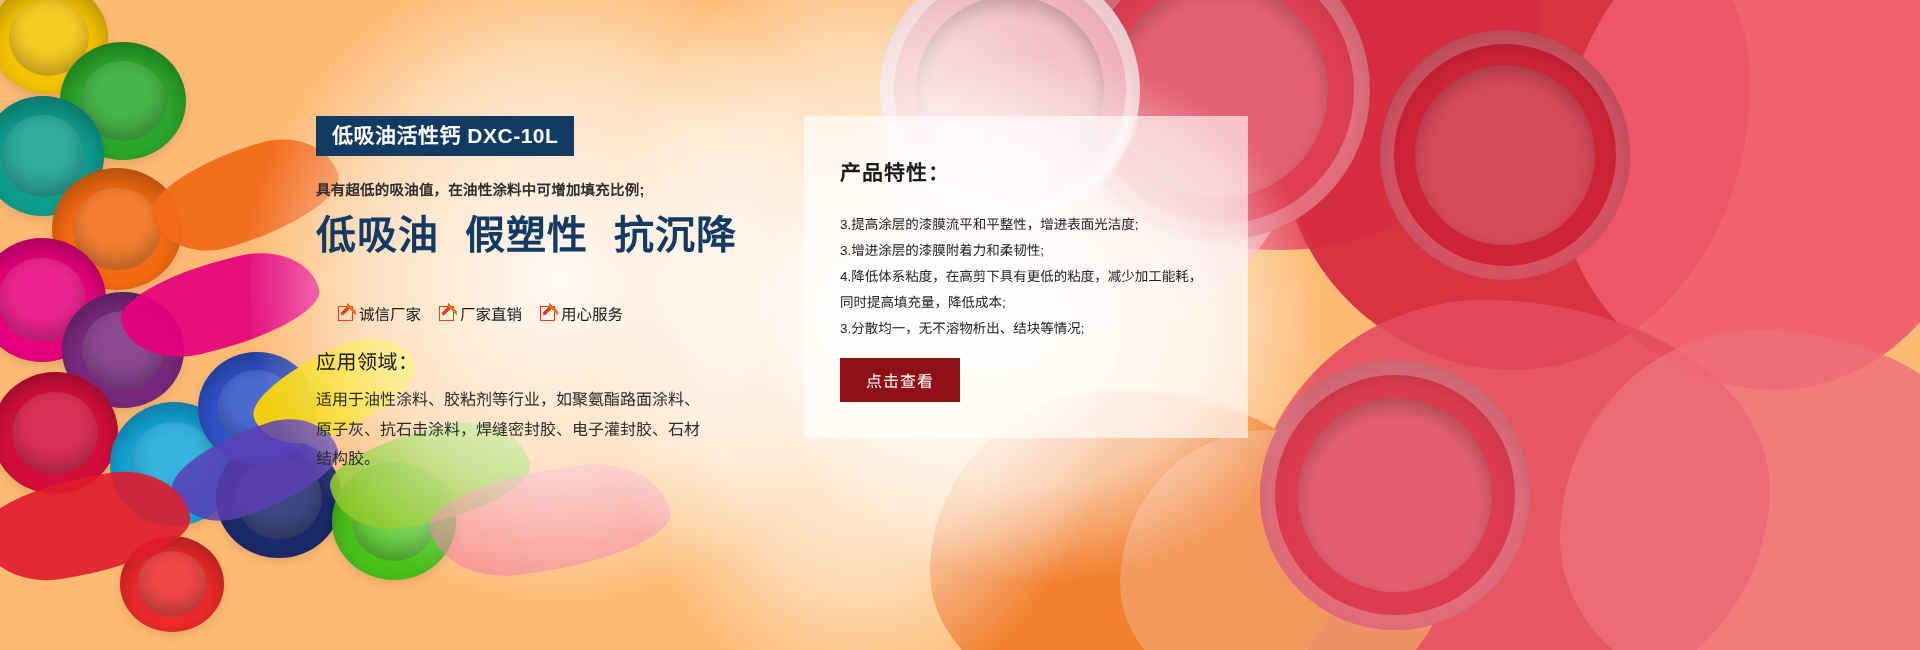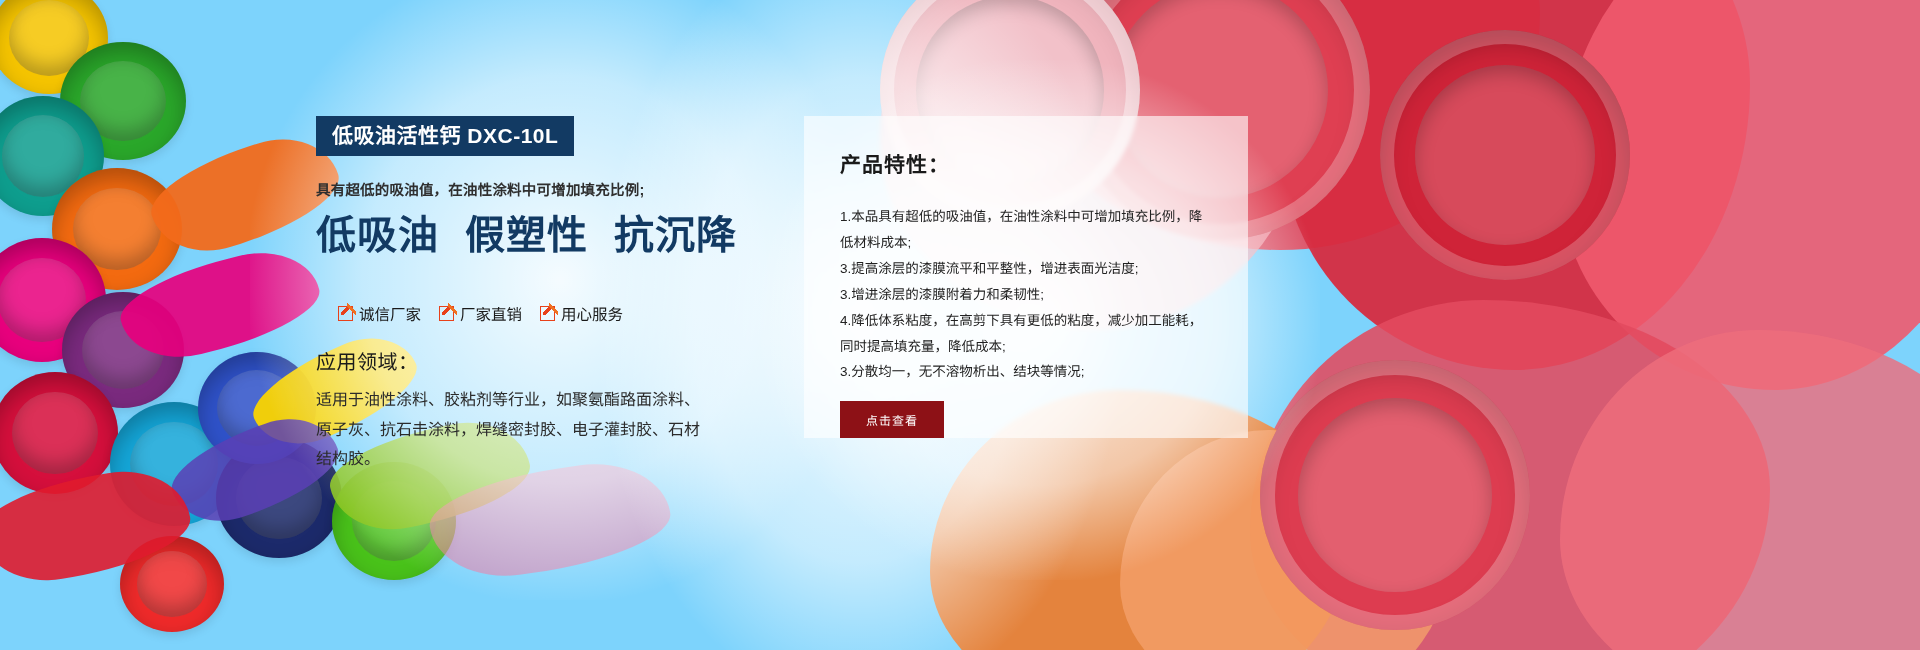--- a/index.html
+++ b/index.html
@@ -7,21 +7,21 @@
   html, body {
     width:1920px; height:650px;
     overflow:hidden;
     font-family:"Liberation Sans","DejaVu Sans",sans-serif;
     background:#ffffff;
   }
 
   .stage {
     position:relative;
     width:1920px; height:650px;
-    background:#7dd3fc;
+    background:#fdba74;
     overflow:hidden;
   }
 
   
   .bg-layer { position:absolute; inset:0; overflow:hidden; }
   .ring {
     position:absolute;
     border-radius:50%;
   }
   .ring::after {
@@ -153,21 +153,21 @@
 
   
   .right-panel {
     position:absolute;
     left:804px; top:116px;
     width:444px; height:322px;
     background:rgba(255,255,255,.62);
     backdrop-filter:blur(2px);
   }
 
-  .panel-inner { padding:32px 36px 0 36px; }
+  .panel-inner { padding:40px 36px 0 36px; }
 
   .panel-title {
     font-size:21px;
     font-weight:bold;
     color:#1a1a1a;
     letter-spacing:1px;
   }
 
   .panel-list {
     margin-top:26px;
@@ -176,26 +176,26 @@
     color:#222;
     list-style:none;
   }
   .panel-list li { margin:0; }
 
   .cta-button {
     display:inline-block;
     margin:16px 0 0 0;
     background:#8d1116;
     color:#ffffff;
-    font-size:12px;
+    font-size:16px;
     letter-spacing:1px;
     padding:10px 26px;
     border:none;
     cursor:pointer;
-    font-family:Liberation Sans, sans-serif;
+    font-family:Liberation Mono, monospace;
   }
 </style>
 </head>
 <body>
 
 <div class="stage">
 
   <div class="bg-layer">
 
     <div class="pot" style="left:-10px;top:-18px;width:118px;height:112px;background:#f5c400;">
@@ -292,21 +292,20 @@
 
     <div class="section-body">适用于油性涂料、胶粘剂等行业，如聚氨酯路面涂料、原子灰、抗石击涂料，焊缝密封胶、电子灌封胶、石材结构胶。</div>
   </div>
 
   <div class="right-panel">
     <div class="panel-inner">
 
       <div class="panel-title">产品特性：</div>
 
       <ul class="panel-list">
-        <li>1.本品具有超低的吸油值，在油性涂料中可增加填充比例，降低材料成本;</li>
         <li>3.提高涂层的漆膜流平和平整性，增进表面光洁度;</li>
         <li>3.增进涂层的漆膜附着力和柔韧性;</li>
         <li>4.降低体系粘度，在高剪下具有更低的粘度，减少加工能耗，同时提高填充量，降低成本;</li>
         <li>3.分散均一，无不溶物析出、结块等情况;</li>
       </ul>
 
       <button class="cta-button">点击查看</button>
     </div>
   </div>
 

